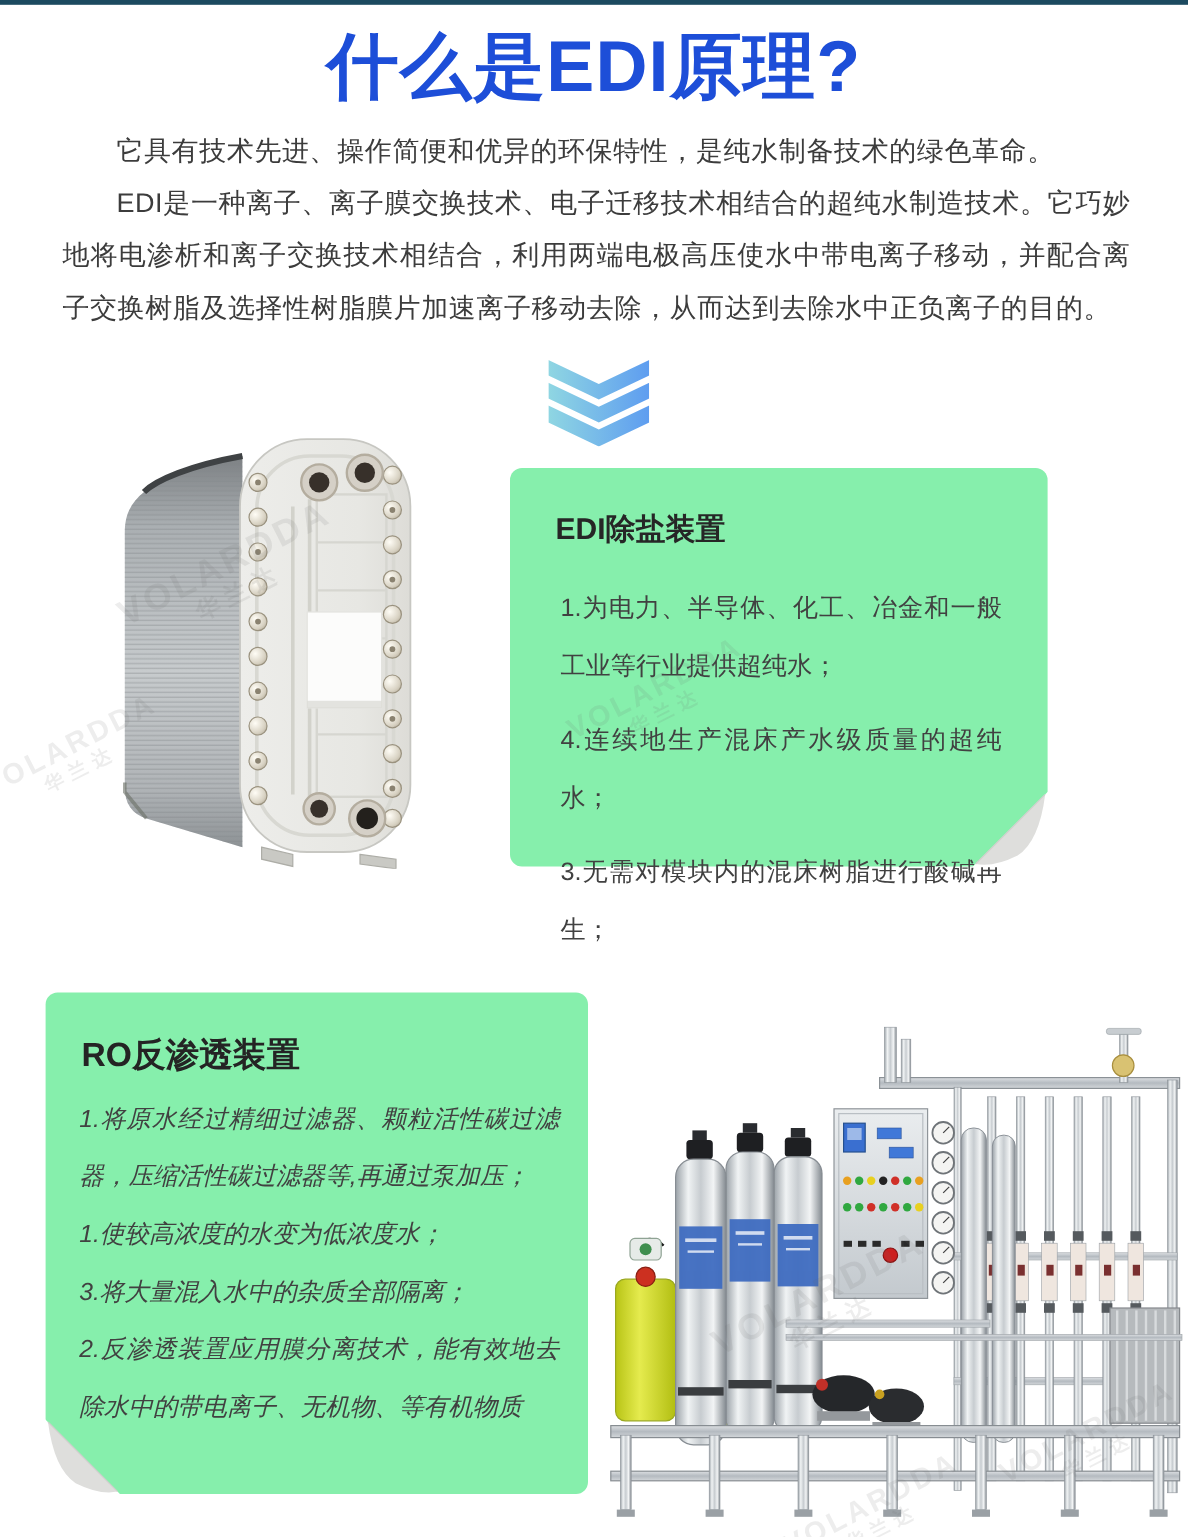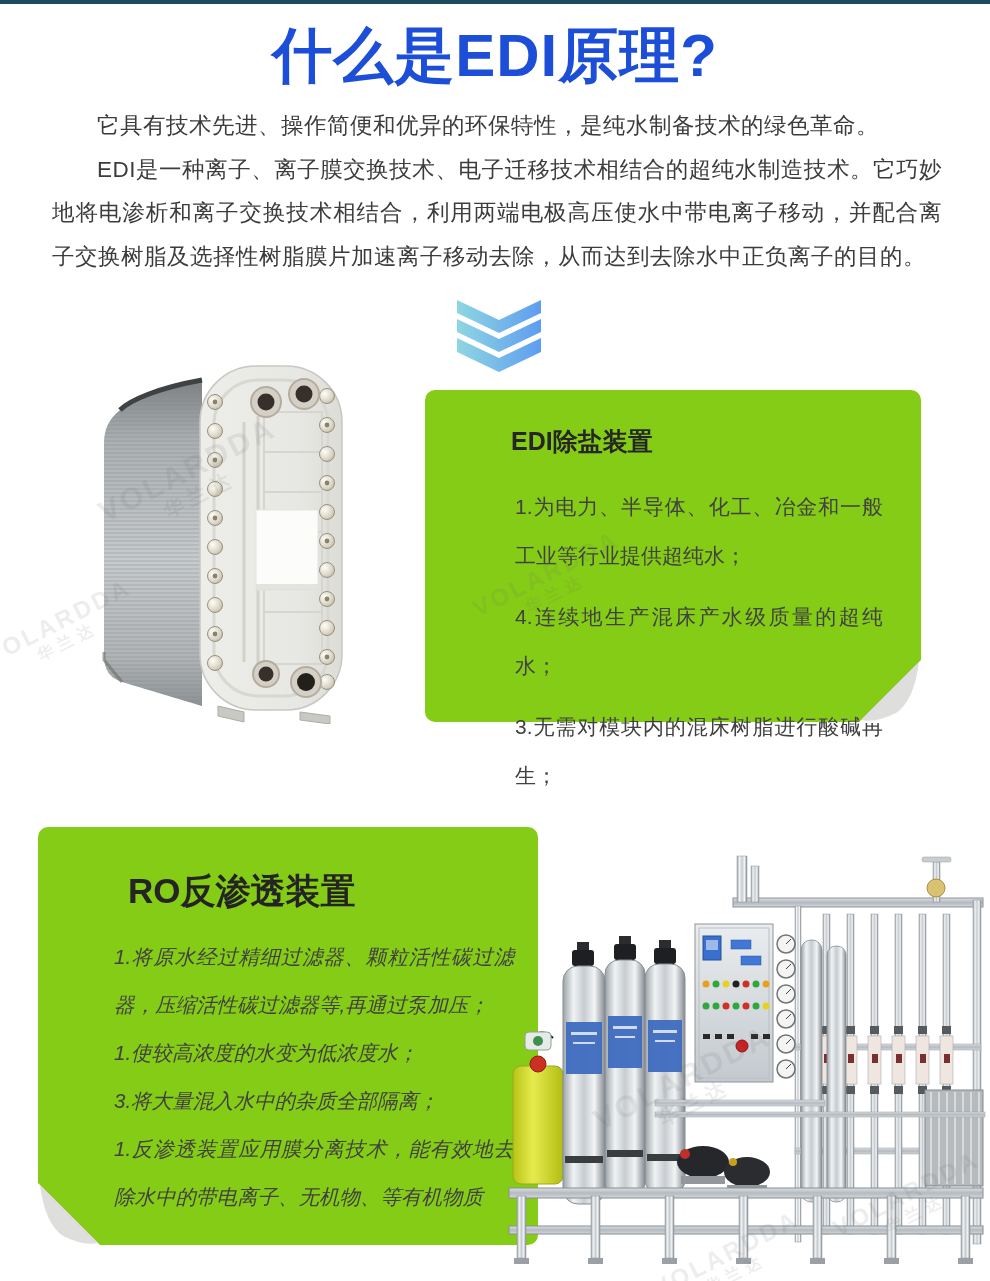--- a/index.html
+++ b/index.html
@@ -16,32 +16,32 @@
   }
   .intro{position:absolute;left:52px;top:104px;width:890px;}
   .intro p{
     margin:0;font-size:22.5px;line-height:43.5px;color:#3c3c3c;
     text-align:justify;text-indent:2em;letter-spacing:0.5px;
   }
   .chevrons{position:absolute;left:457px;top:300px;width:84px;height:72px;}
   
   .edi-photo{position:absolute;left:68px;top:352px;width:285px;height:372px;}
   .card{
-    position:absolute;background:#84cc16;border-radius:10px;padding-left:48px;
+    position:absolute;background:#86efac;border-radius:10px;
   }
   .edi-card{left:425px;top:390px;width:448px;height:332px;}
   .edi-card h2{
     margin:0;padding:36px 0 0 38px;font-size:25px;font-weight:bold;color:#262626;line-height:30px;
   }
   .edi-card .items{padding:14px 26px 0 30px;}
   .edi-card .items p{margin:12px;font-size:21px;line-height:49px;color:#414141;text-align:justify;}
   
   .ro-card{left:38px;top:827px;width:452px;height:418px;}
   .ro-card h2{
-    margin:12px;padding:34px 0 0 30px;font-size:35px;font-weight:bold;color:#242424;line-height:36px;
+    margin:0;padding:34px 0 0 30px;font-size:28px;font-weight:bold;color:#242424;line-height:36px;
   }
   .ro-card .items{padding:12px 24px 0 28px;}
   .ro-card .items p{margin:0;font-size:20.5px;line-height:48px;color:#414141;text-align:justify;font-style:italic;}
   .ro-photo{position:absolute;left:505px;top:848px;width:485px;height:433px;}
   .fold{position:absolute;width:64px;height:64px;}
   .fold.br{right:-1px;bottom:-1px;}
   .fold.bl{left:-1px;bottom:-1px;}
   
   .wm{
     position:absolute;transform:rotate(-27deg);color:rgba(110,110,110,0.12);
@@ -186,21 +186,21 @@
       <path d="M3 61 L61 3" stroke="#cfcfcc" stroke-width="1" fill="none"></path>
     </svg>
   </div>
 
   <div class="card ro-card">
     <h2>RO反渗透装置</h2>
     <div class="items">
       <p>1.将原水经过精细过滤器、颗粒活性碳过滤器，压缩活性碳过滤器等,再通过泵加压；</p>
       <p>1.使较高浓度的水变为低浓度水；</p>
       <p>3.将大量混入水中的杂质全部隔离；</p>
-      <p>1.反渗透装置应用膜分离技术，能有效地去除水中的带电离子、无机物、等有机物质</p>
+      <p>2.反渗透装置应用膜分离技术，能有效地去除水中的带电离子、无机物、等有机物质</p>
     </div>
     <svg class="fold bl" viewBox="0 0 64 64">
       <path d="M0 0 L64 64 L0 64 Z" fill="#ffffff"></path>
       <path d="M61 61 L3 3 Q8 42 26 54 Q46 64 61 61 Z" fill="#dededc"></path>
       <path d="M61 61 L3 3" stroke="#cfcfcc" stroke-width="1" fill="none"></path>
     </svg>
   </div>
 
   <svg class="ro-photo" viewBox="0 0 485 433" aria-hidden="true">
     <defs>

